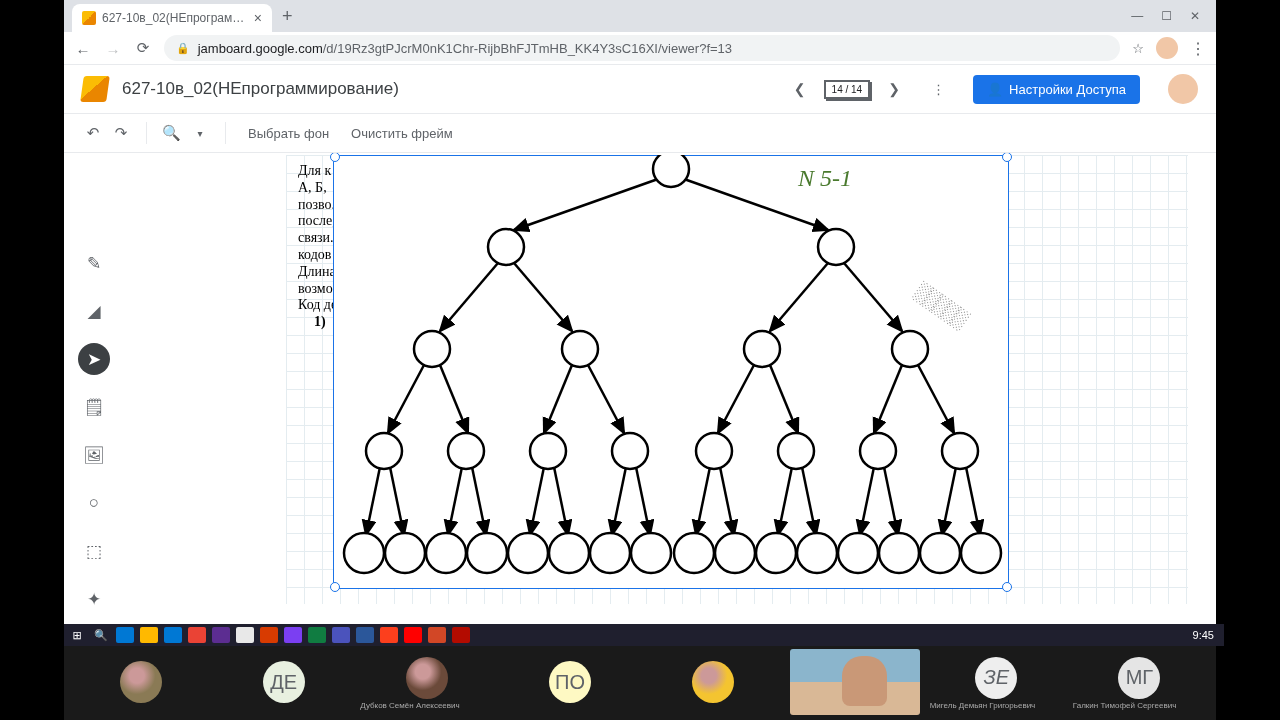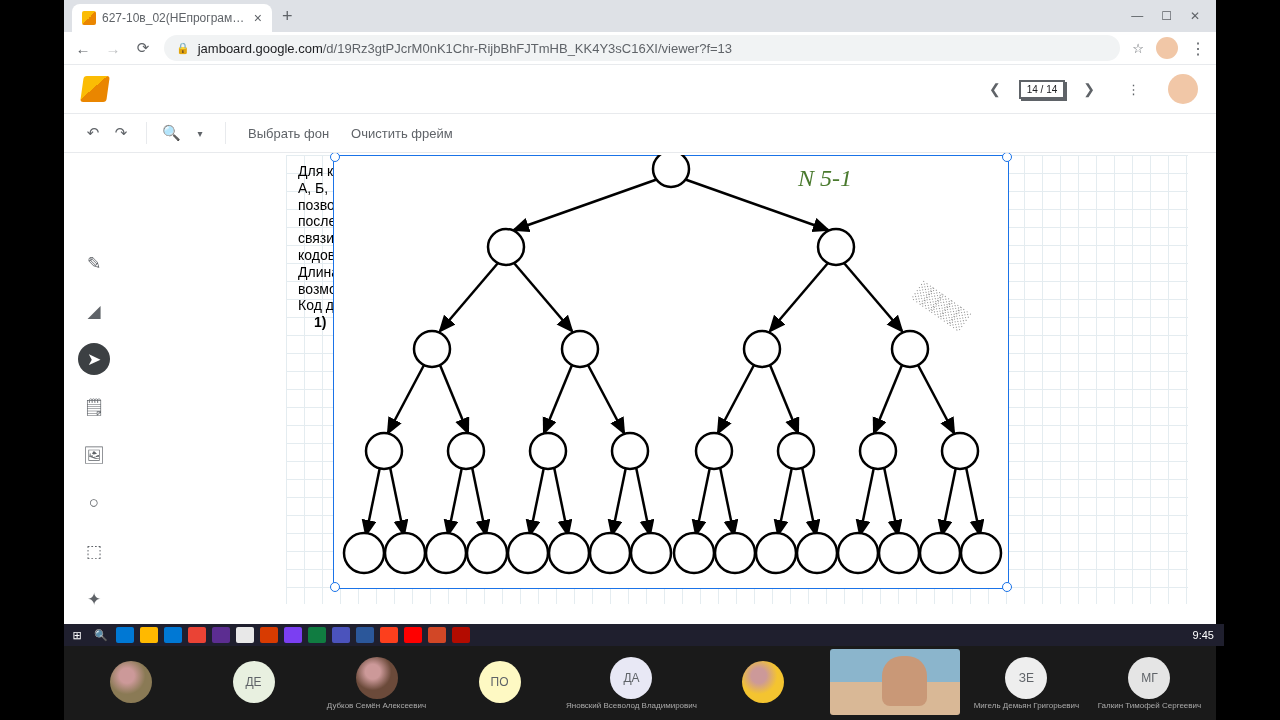--- a/index.html
+++ b/index.html
@@ -33,32 +33,32 @@
 .tb-ico{width:22px;text-align:center;font-size:15px}
 .tb-sep{width:1px;height:22px;background:#e8eaed;margin:0 8px}
 .tb-btn{padding:4px 8px}
 .canvas-area{flex:1;background:#fff;position:relative;overflow:hidden}
 .left-tools{position:absolute;left:14px;top:94px;display:flex;flex-direction:column;gap:16px;align-items:center}
 .tool{width:32px;height:32px;display:flex;align-items:center;justify-content:center;color:#5f6368;border-radius:4px;font-size:17px}
 .tool.active{background:#3c4043;color:#fff;border-radius:50%}
 .grid-bg{position:absolute;left:222px;top:2px;right:28px;bottom:20px;background-image:linear-gradient(#e4ecf0 1px,transparent 1px),linear-gradient(90deg,#e4ecf0 1px,transparent 1px);background-size:18px 18px}
 .selected-frame{position:absolute;left:269px;top:2px;width:674px;height:432px;border:1px solid #1a73e8;background:#fff}
 .sel-handle{position:absolute;width:8px;height:8px;border:1px solid #1a73e8;background:#fff;border-radius:50%}
-.text-box{position:absolute;left:234px;top:10px;font-family:Liberation Sans, sans-serif;font-size:14px;line-height:1.2;color:#000}
+.text-box{position:absolute;left:234px;top:10px;font-family:Liberation Serif, serif;font-size:14px;line-height:1.2;color:#000}
 .board-note{position:absolute;left:734px;top:12px;font-family:'Comic Sans MS',cursive;font-size:24px;color:#4a7a2e;font-style:italic}
 .tree-svg{position:absolute;left:272px;top:2px;width:670px;height:432px}
 .scribble{position:absolute;left:848px;top:140px;font-size:20px;color:#888;transform:rotate(35deg);letter-spacing:-3px}
 .taskbar{position:absolute;left:64px;top:624px;width:1152px;height:22px;background:#1f1f2e;display:flex;align-items:center;padding:0 4px;gap:6px}
 .tb-icon{width:18px;height:16px;display:flex;align-items:center;justify-content:center;font-size:11px;color:#fff}
 .tb-app{width:18px;height:16px;border-radius:2px}
 .clock{margin-left:auto;color:#fff;font-size:11px;padding-right:6px}
 .video-strip{position:absolute;left:64px;top:646px;width:1152px;height:74px;background:#1a1a1a;display:flex;padding:4px 10px;gap:10px;box-sizing:border-box}
 .participant{display:flex;flex-direction:column;align-items:center;justify-content:center;flex:1;position:relative}
-.p-circle{width:42px;height:42px;border-radius:50%;display:flex;align-items:center;justify-content:center;font-size:12px;font-weight:500;color:#5f6368}
-.p-name{font-size:8px;color:#aaa;margin-top:2px;text-align:center;white-space:nowrap;overflow:hidden;width:100%}
+.p-circle{width:42px;height:42px;border-radius:50%;display:flex;align-items:center;justify-content:center;font-size:20px;font-weight:500;color:#5f6368}
+.p-name{font-size:8px;color:#aaa;margin-top:2px;white-space:nowrap;overflow:hidden;width:100%}
 .p-video{width:130px;height:66px;background:linear-gradient(#8bb5cc 50%,#d9b896 50%);border-radius:3px;position:relative;flex:none}
 .p-person{position:absolute;left:40%;top:10%;width:45px;height:50px;background:#c99877;border-radius:20px 20px 8px 8px}
 </style>
 </head>
 <body>
 
 <div class="black-left"></div>
 <div class="black-right"></div>
 
 <div class="browser">
@@ -85,26 +85,31 @@
       <span class="lock">🔒</span>
       <span class="url-text"><b>jamboard.google.com</b><span>/d/19Rz3gtPJcrM0nK1Chr-RijbBhFJTmHB_KK4Y3sC16XI/viewer?f=13</span></span>
     </div>
     <span class="star">☆</span>
     <div class="avatar"></div>
     <span class="dots">⋮</span>
   </div>
 
   <div class="app-header">
     <div class="jb-logo"></div>
+    <div class="doc-title">627-10в_02(НЕпрограммирование)</div>
     <div class="frame-nav">
       <span class="arrow">❮</span>
       <div class="frame-ind">14 / 14</div>
       <span class="arrow">❯</span>
     </div>
     <span class="more-v">⋮</span>
+    <div class="share-btn">
+      <span>👤</span>
+      <span>Настройки Доступа</span>
+    </div>
     <div class="avatar2"></div>
   </div>
 
   <div class="toolbar2">
     <span class="tb-ico">↶</span>
     <span class="tb-ico">↷</span>
     <span class="tb-sep"></span>
     <span class="tb-ico">🔍</span>
     <span class="tb-ico" style="font-size:10px">▾</span>
     <span class="tb-sep"></span>
@@ -261,34 +266,30 @@
     </div>
     <div class="participant">
       <div class="p-circle" style="background: radial-gradient(circle at 40% 35%, rgb(204, 153, 153) 20%, rgb(107, 74, 58) 50%);"></div>
       <div class="p-name">Дубков Семён Алексеевич</div>
     </div>
     <div class="participant">
       <div class="p-circle" style="background: #fef9c3;">ПО</div>
       <div class="p-name"></div>
     </div>
     <div class="participant">
-      <div class="p-circle" style="background: rgb(232, 232, 245);">ДА</div>
-      <div class="p-name">Яновский Всеволод Владимирович</div>
-    </div>
-    <div class="participant">
       <div class="p-circle" style="background: radial-gradient(circle at 40% 35%, rgb(204, 153, 153) 20%, rgb(244, 196, 48) 50%);"></div>
       <div class="p-name"></div>
     </div>
     <div class="participant" style="flex: 0 0 auto;">
       <div class="p-video">
         <div class="p-person"></div>
       </div>
       <div class="p-name">Залит Григорий Евгеньевич</div>
     </div>
     <div class="participant">
-      <div class="p-circle" style="background: rgb(238, 238, 238);">ЗЕ</div>
+      <div class="p-circle" style="background: rgb(238, 238, 238); font-style: italic;">ЗЕ</div>
       <div class="p-name">Мигель Демьян Григорьевич</div>
     </div>
     <div class="participant">
       <div class="p-circle" style="background: #e5e5e5;">МГ</div>
       <div class="p-name">Галкин Тимофей Сергеевич</div>
     </div>
   </div>
 
 </body></html>

